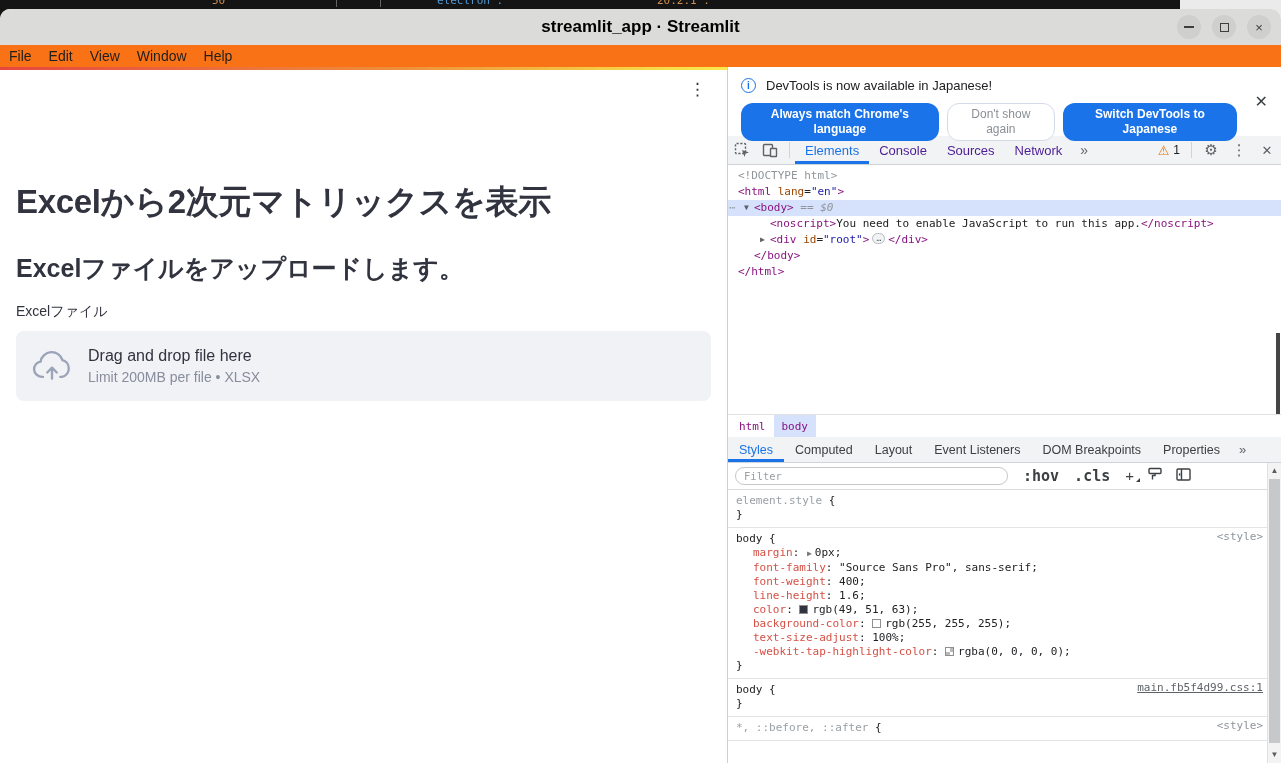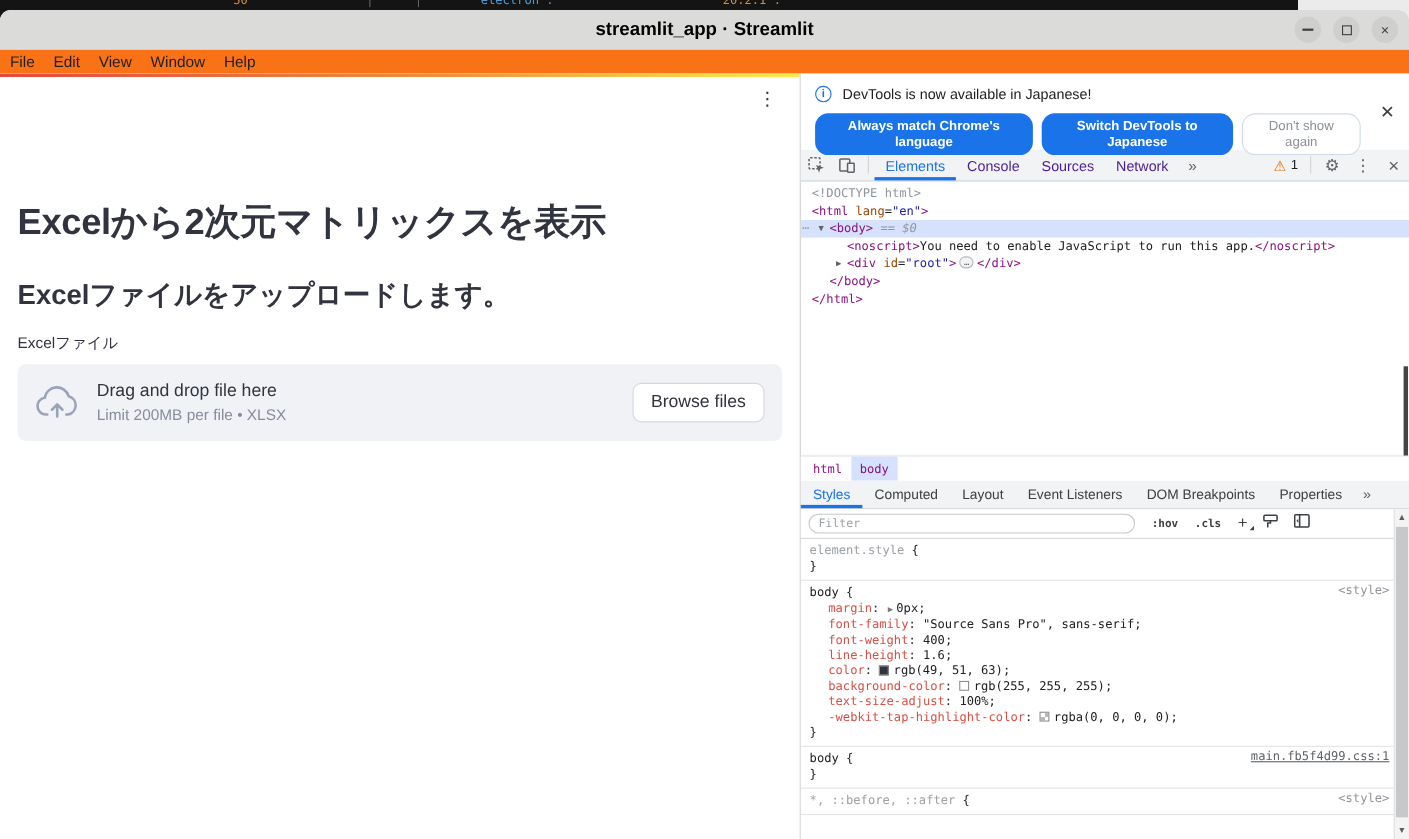--- a/index.html
+++ b/index.html
@@ -88,21 +88,21 @@
 
   .styles-tabs { height:26px; flex:none; background:#f1f3f4; border-bottom:1px solid #d0d4d9; display:flex; align-items:stretch; }
   .s-tab { padding:0 11px; padding-top:3px; display:flex; align-items:center; font-size:12.5px; color:#3c4043; border-bottom:3px solid transparent; }
   .s-tab.active { color:#1a73e8; border-bottom-color:#1a73e8; }
   .s-more { display:flex; align-items:center; padding:0 8px; color:#5f6368; font-size:13px; }
 
   .filter-row { height:27px; flex:none; display:flex; align-items:center; padding:0 90px 0 7px; border-bottom:1px solid #dadada; background:#fff; position:relative; }
   .filter-input { width:360px; height:18px; border:1px solid #c7c7c7; border-radius:9px; padding:0 8px;
     font-family:"DejaVu Sans Mono",monospace; font-size:10.5px; color:#202124; outline:none; }
   .filter-input::placeholder { color:#9aa0a6; }
-  .toggle { font-family:"DejaVu Sans Mono",monospace; font-size:10px; font-weight:bold; color:#3c4043; margin-left:15px; }
+  .toggle { font-family:"DejaVu Sans Mono",monospace; font-size:15px; font-weight:bold; color:#3c4043; margin-left:15px; }
   .plus-btn { margin-left:15px; font-size:15px; color:#3c4043; position:relative; line-height:12px; }
   .plus-btn::after { content:""; position:absolute; right:-6px; bottom:0; width:0; height:0;
     border-bottom:4px solid #3c4043; border-left:4px solid transparent; }
   .mini-icon { margin-left:14px; color:#3c4043; }
 
   .rules { flex:1; overflow:hidden; background:#fff; font-family:"DejaVu Sans Mono",monospace; font-size:11px; line-height:14px; color:#202124; }
   .rule { border-bottom:1px solid #e4e4e4; padding:4px 18px 5px 8px; position:relative; }
   .rule-src { position:absolute; right:18px; top:2px; color:#8f959b; }
   .rule-src.link { color:#5f6368; text-decoration:underline; }
   .sel-muted { color:#9aa0a6; }
@@ -165,35 +165,34 @@
       <div class="upl-label">Excelファイル</div>
       <div class="uploader">
         <svg class="cloud-icon" viewBox="0 0 44 40">
           <path d="M12 32 h-1.5 A 8.5 8.5 0 0 1 9.3 15.1 A 12.5 12.5 0 0 1 33.6 13.5 A 9.5 9.5 0 0 1 33 32 h-1.8" fill="none" stroke="#9aa3b8" stroke-width="2.6" stroke-linecap="round"></path>
           <path d="M22 34 v-11 M16.7 27.2 L22 21.8 L27.3 27.2" fill="none" stroke="#9aa3b8" stroke-width="2.6" stroke-linecap="round" stroke-linejoin="round"></path>
         </svg>
         <div>
           <div class="upl-main">Drag and drop file here</div>
           <div class="upl-hint">Limit 200MB per file • XLSX</div>
         </div>
-        <button class="browse-btn">Browse files</button>
       </div>
     </div>
 
     <div class="devtools">
 
       <div class="banner">
         <div class="banner-msg">
           <span class="info-icon">i</span>
           <span>DevTools is now available in Japanese!</span>
         </div>
         <div class="banner-buttons" id="banner-buttons">
             <button class="pill primary">Always match Chrome's language</button>
+            <button class="pill outline">Don't show again</button>
             <button class="pill primary">Switch DevTools to Japanese</button>
-            <button class="pill outline">Don't show again</button>
           </div>
         <span class="banner-close">✕</span>
       </div>
 
       <div class="dt-toolbar">
         <div class="tool-btn">
           <svg width="16" height="16" viewBox="0 0 16 16">
             <rect x="1.5" y="1.5" width="10" height="10" rx="1" fill="none" stroke="#5f6368" stroke-width="1.4" stroke-dasharray="2.2 1.6"></rect>
             <path d="M8 8 L15 10.6 L11.6 11.6 L10.6 15 Z" fill="#5f6368"></path>
           </svg>

